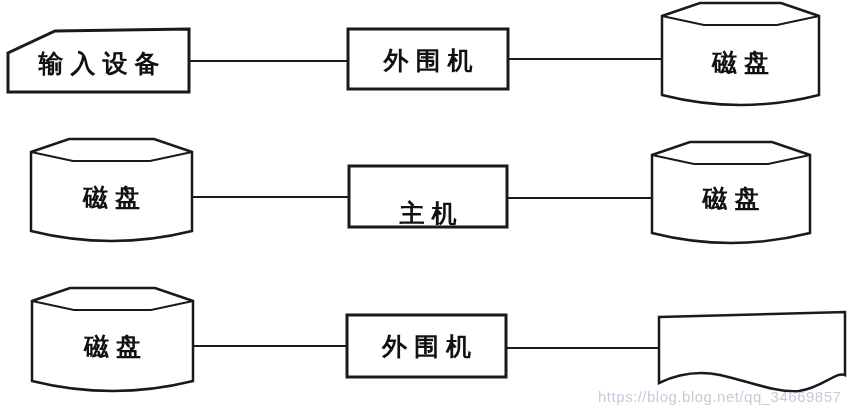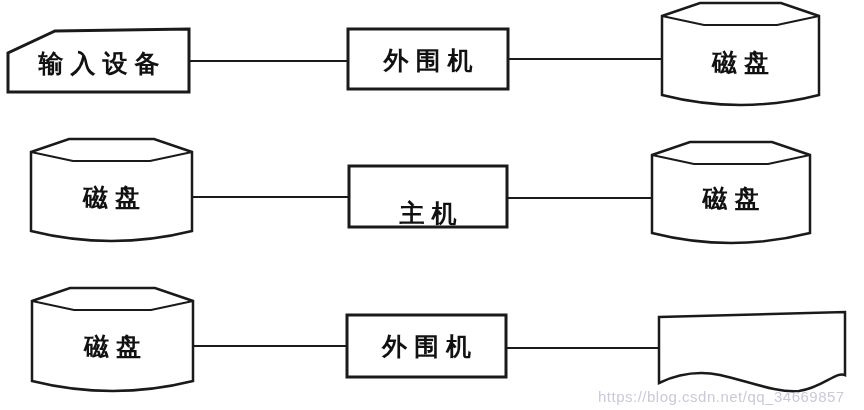--- a/index.html
+++ b/index.html
@@ -96,15 +96,15 @@
 
   <div class="node-label" style="left:349px; top:181px; width:158px; height:32px;margin-top:16px;">主机</div>
 
   <div class="node-label" style="left:652px; top:182px; width:158px; height:32px;">磁盘</div>
 
   <div class="node-label" style="left:32px;  top:330px; width:161px; height:32px;">磁盘</div>
 
   <div class="node-label" style="left:347px; top:330px; width:159px; height:32px;">外围机</div>
 
 
-  <div class="watermark">https://blog.csdn.net/qq_34669857</div>
+  <div class="watermark">https://blog.blog.net/qq_34669857</div>
 
 </div>
 
 </body></html>

